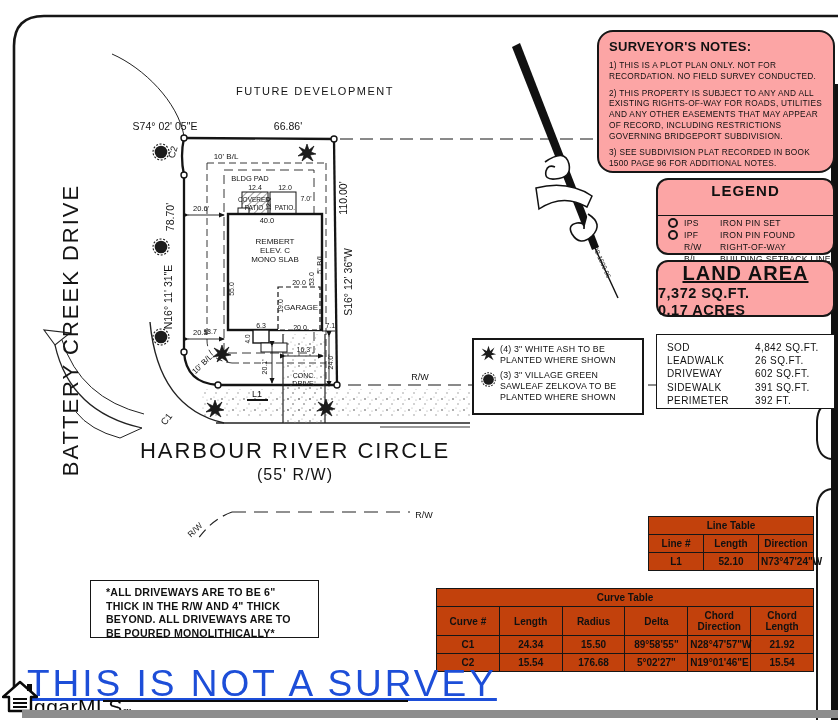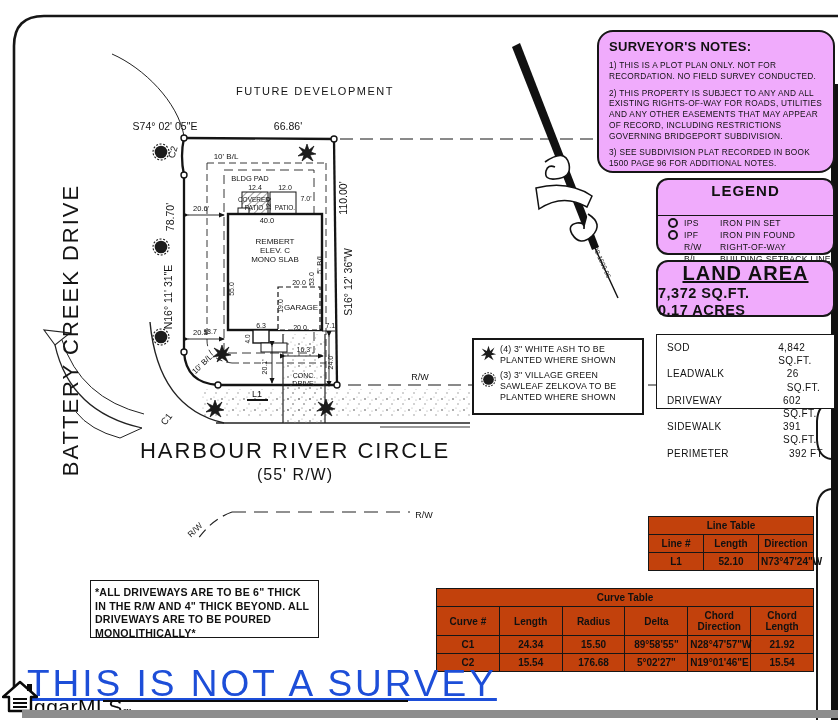--- a/index.html
+++ b/index.html
@@ -1,42 +1,42 @@
 <!DOCTYPE html>
 <html><head>
 <meta charset="utf-8">
 <style>
   html,body{margin:0;padding:0;background:#e8e8e8;}
   #canvas{position:relative;width:838px;height:720px;background:#ffffff;overflow:hidden;
           font-family:"Liberation Sans",sans-serif;color:#111;}
   .abs{position:absolute;}
   svg text{fill:#141414;}
   
-  .rbox{position:absolute;border:2.5px solid #161616;border-radius:16px;background:#f0abfc;box-sizing:border-box;}
+  .rbox{position:absolute;border:2.5px solid #161616;border-radius:16px;background:#fca5a5;box-sizing:border-box;}
   .sqbox{position:absolute;border:1.6px solid #161616;background:#fff;box-sizing:border-box;}
   .notes-title{font-weight:bold;font-size:13px;letter-spacing:.3px;margin:7px 0 6px 10px;}
   .note-item{font-size:8.3px;line-height:1.3;letter-spacing:.25px;margin:0 8px 6px 10px;}
   
   .legend-title{font-weight:bold;font-size:15px;text-align:center;letter-spacing:1px;
                 border-bottom:1.6px solid #161616;padding:2px 0 16px;}
   .legend-row{display:flex;align-items:center;font-size:8.6px;letter-spacing:.3px;margin:2px 0 0 10px;}
   .legend-sym{width:16px;display:flex;justify-content:flex-start;}
   .pin-dot{width:6px;height:6px;border:2px solid #161616;border-radius:50%;display:inline-block;}
   .legend-abbr{width:36px;}
   
   .la-title{font-weight:bold;font-size:20px;text-align:center;letter-spacing:1px;text-decoration:underline;}
   .la-val{font-weight:bold;font-size:14.5px;line-height:1.2;letter-spacing:.5px;}
   
-  .area-row{display:flex;font-size:10px;letter-spacing:.4px;line-height:1.32;gap:34px;}
+  .area-row{display:flex;font-size:10px;letter-spacing:.4px;line-height:1.32;}
   .area-name{width:88px;}
   
   .plant-row{display:flex;align-items:flex-start;margin:4px 4px 2px 6px;font-size:8.8px;line-height:1.25;letter-spacing:.2px;}
   .plant-ic{width:20px;flex:none;padding-top:1px;}
   
-  .drive-note{font-weight:bold;font-size:10.6px;line-height:1.28;padding:5px 4px;letter-spacing:.2px;}
+  .drive-note{font-weight:bold;font-size:10.6px;line-height:1.28;padding:5px 15px;letter-spacing:.2px;}
   
   table.ctable{border-collapse:collapse;table-layout:fixed;background:#c2410c;font-size:10px;font-weight:bold;}
   table.ctable td,table.ctable th{border:1.6px solid #161616;text-align:center;padding:3px 2px;height:15px;box-sizing:border-box;}
   
   .watermark{position:absolute;left:27px;top:663px;font-size:37px;color:#1d4ed8;letter-spacing:3px;white-space:nowrap;text-decoration:underline;}
   .logo{position:absolute;left:2px;top:680px;display:flex;align-items:flex-end;}
   .logo-text{font-size:21px;font-weight:normal;letter-spacing:.5px;color:#0a0a0a;line-height:1;}
   .logo-tm{font-size:9px;font-weight:bold;vertical-align:super;}
   .logo-rule{position:absolute;left:103px;top:700px;width:305px;height:2.2px;background:#0a0a0a;}
   .bottom-bar{position:absolute;left:22px;top:710px;width:816px;height:8px;background:#8d8d8d;}

